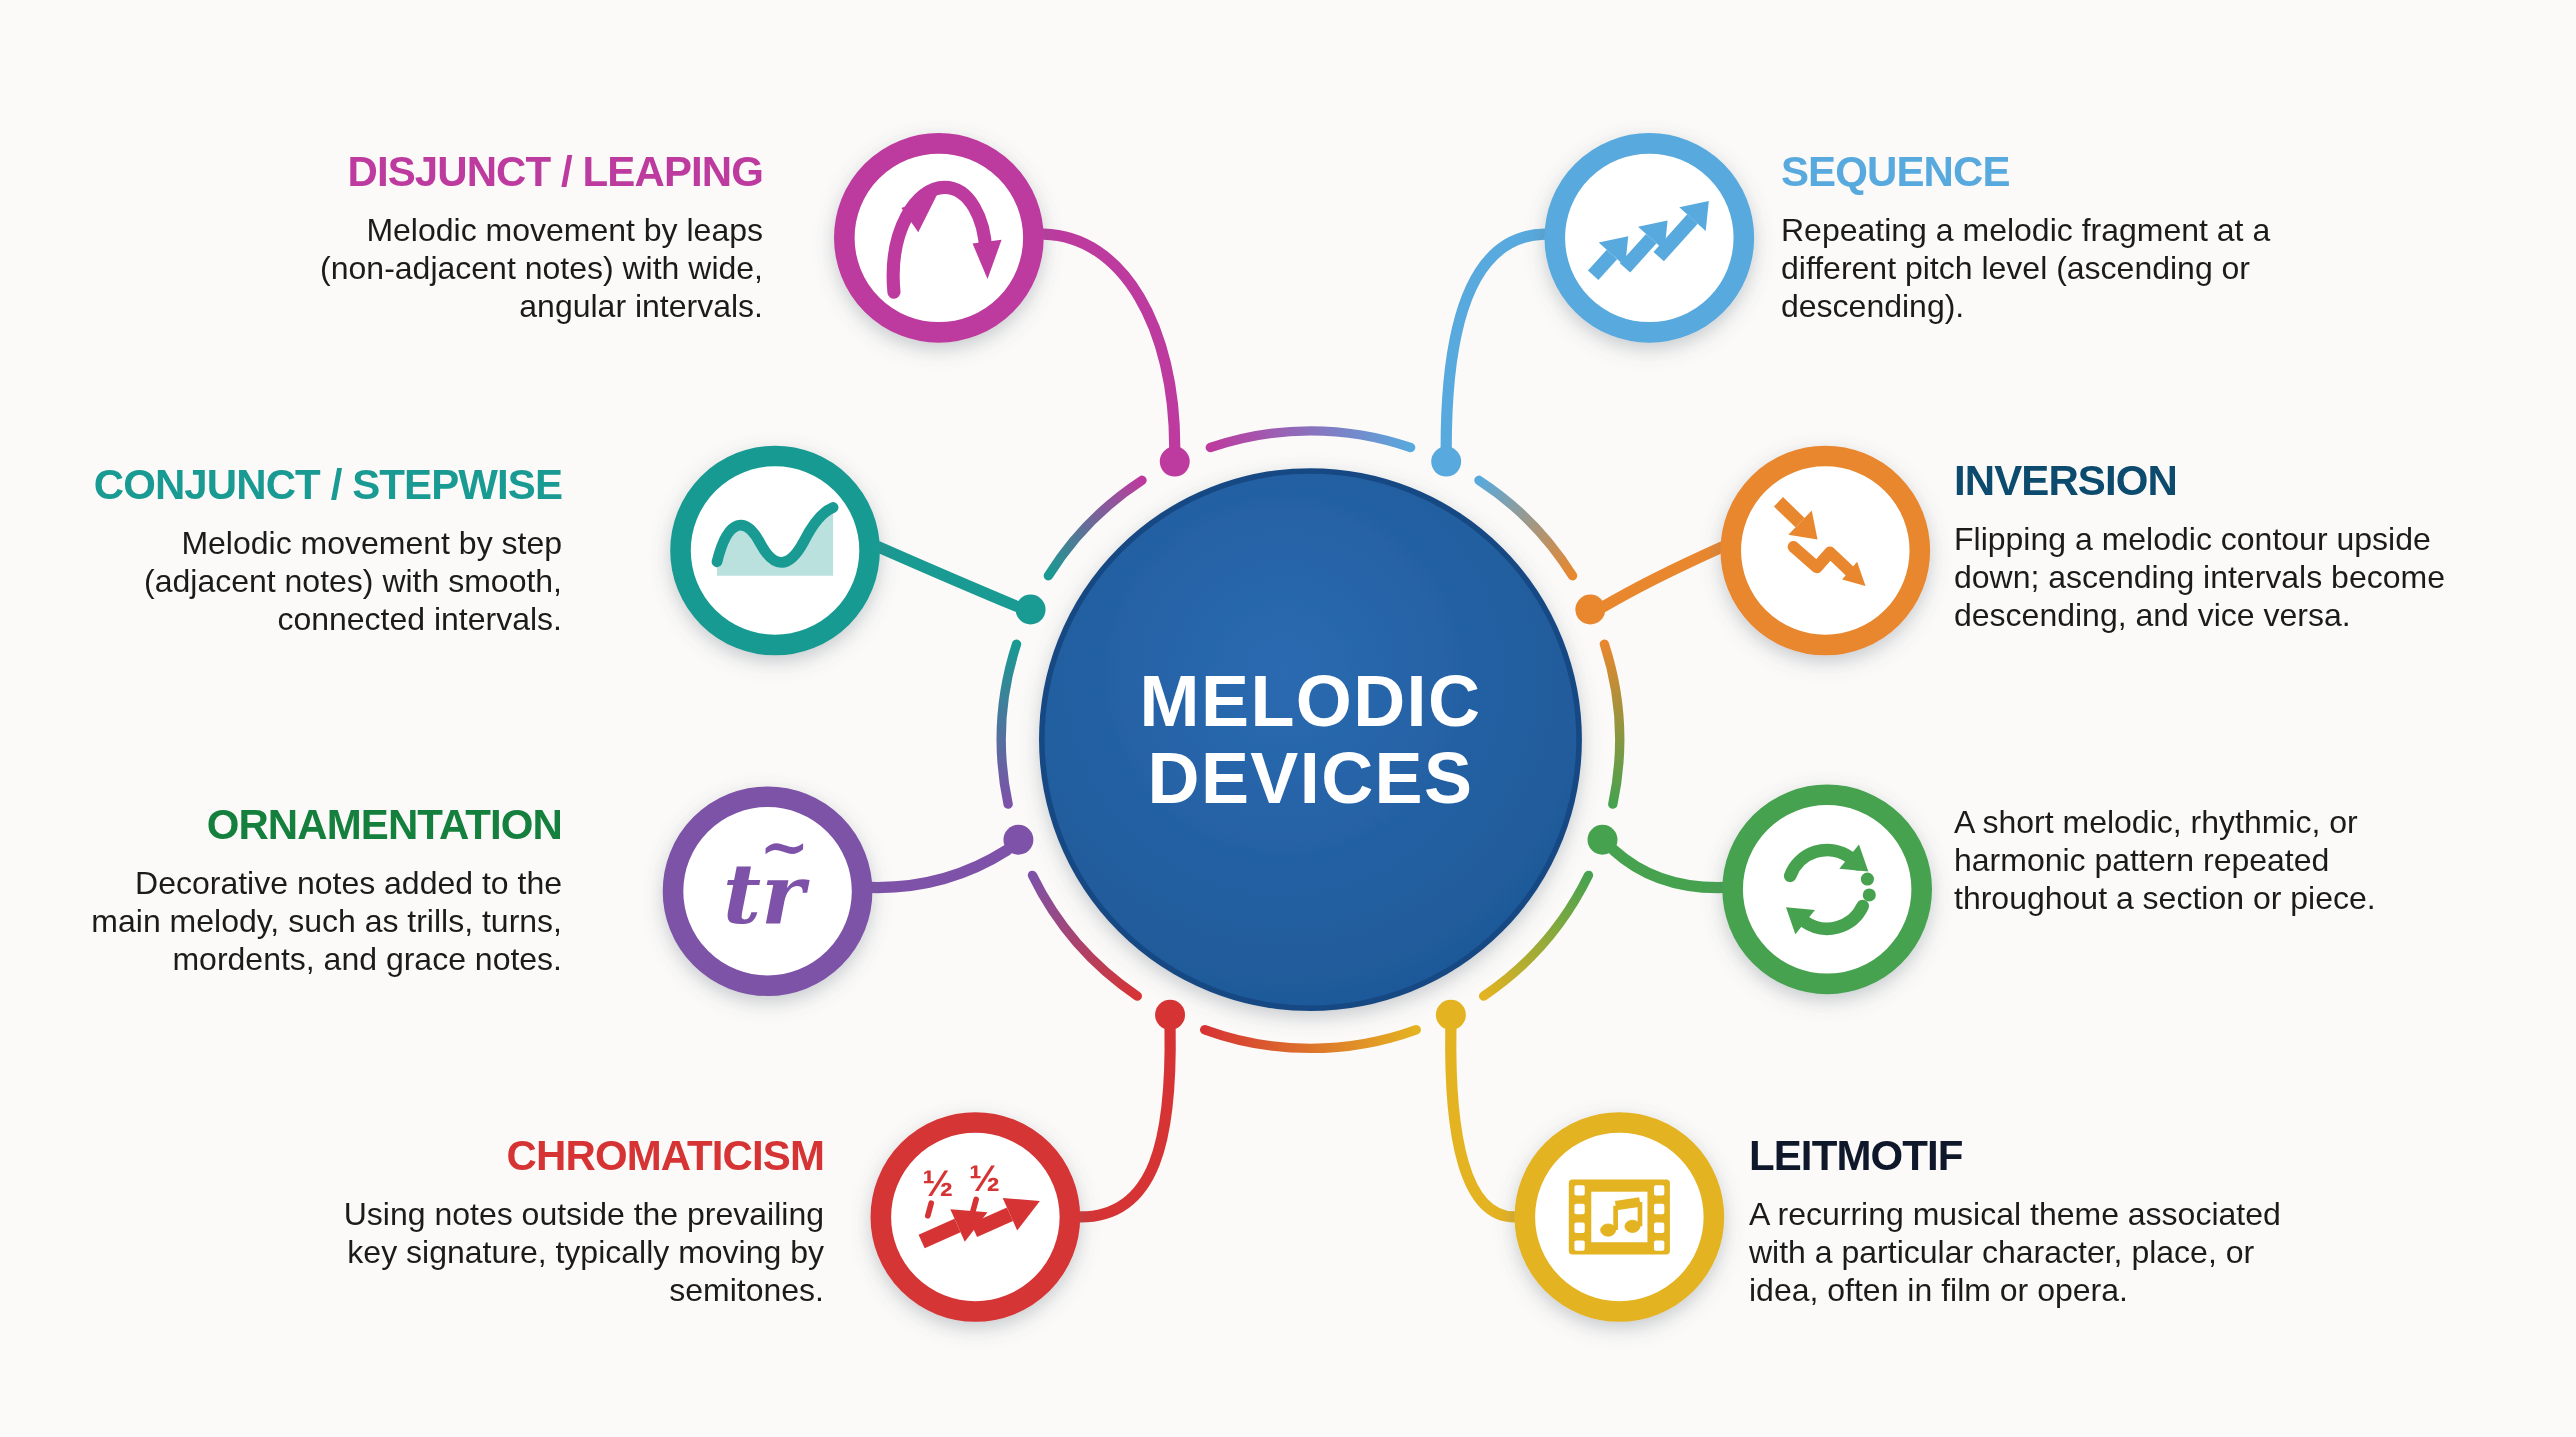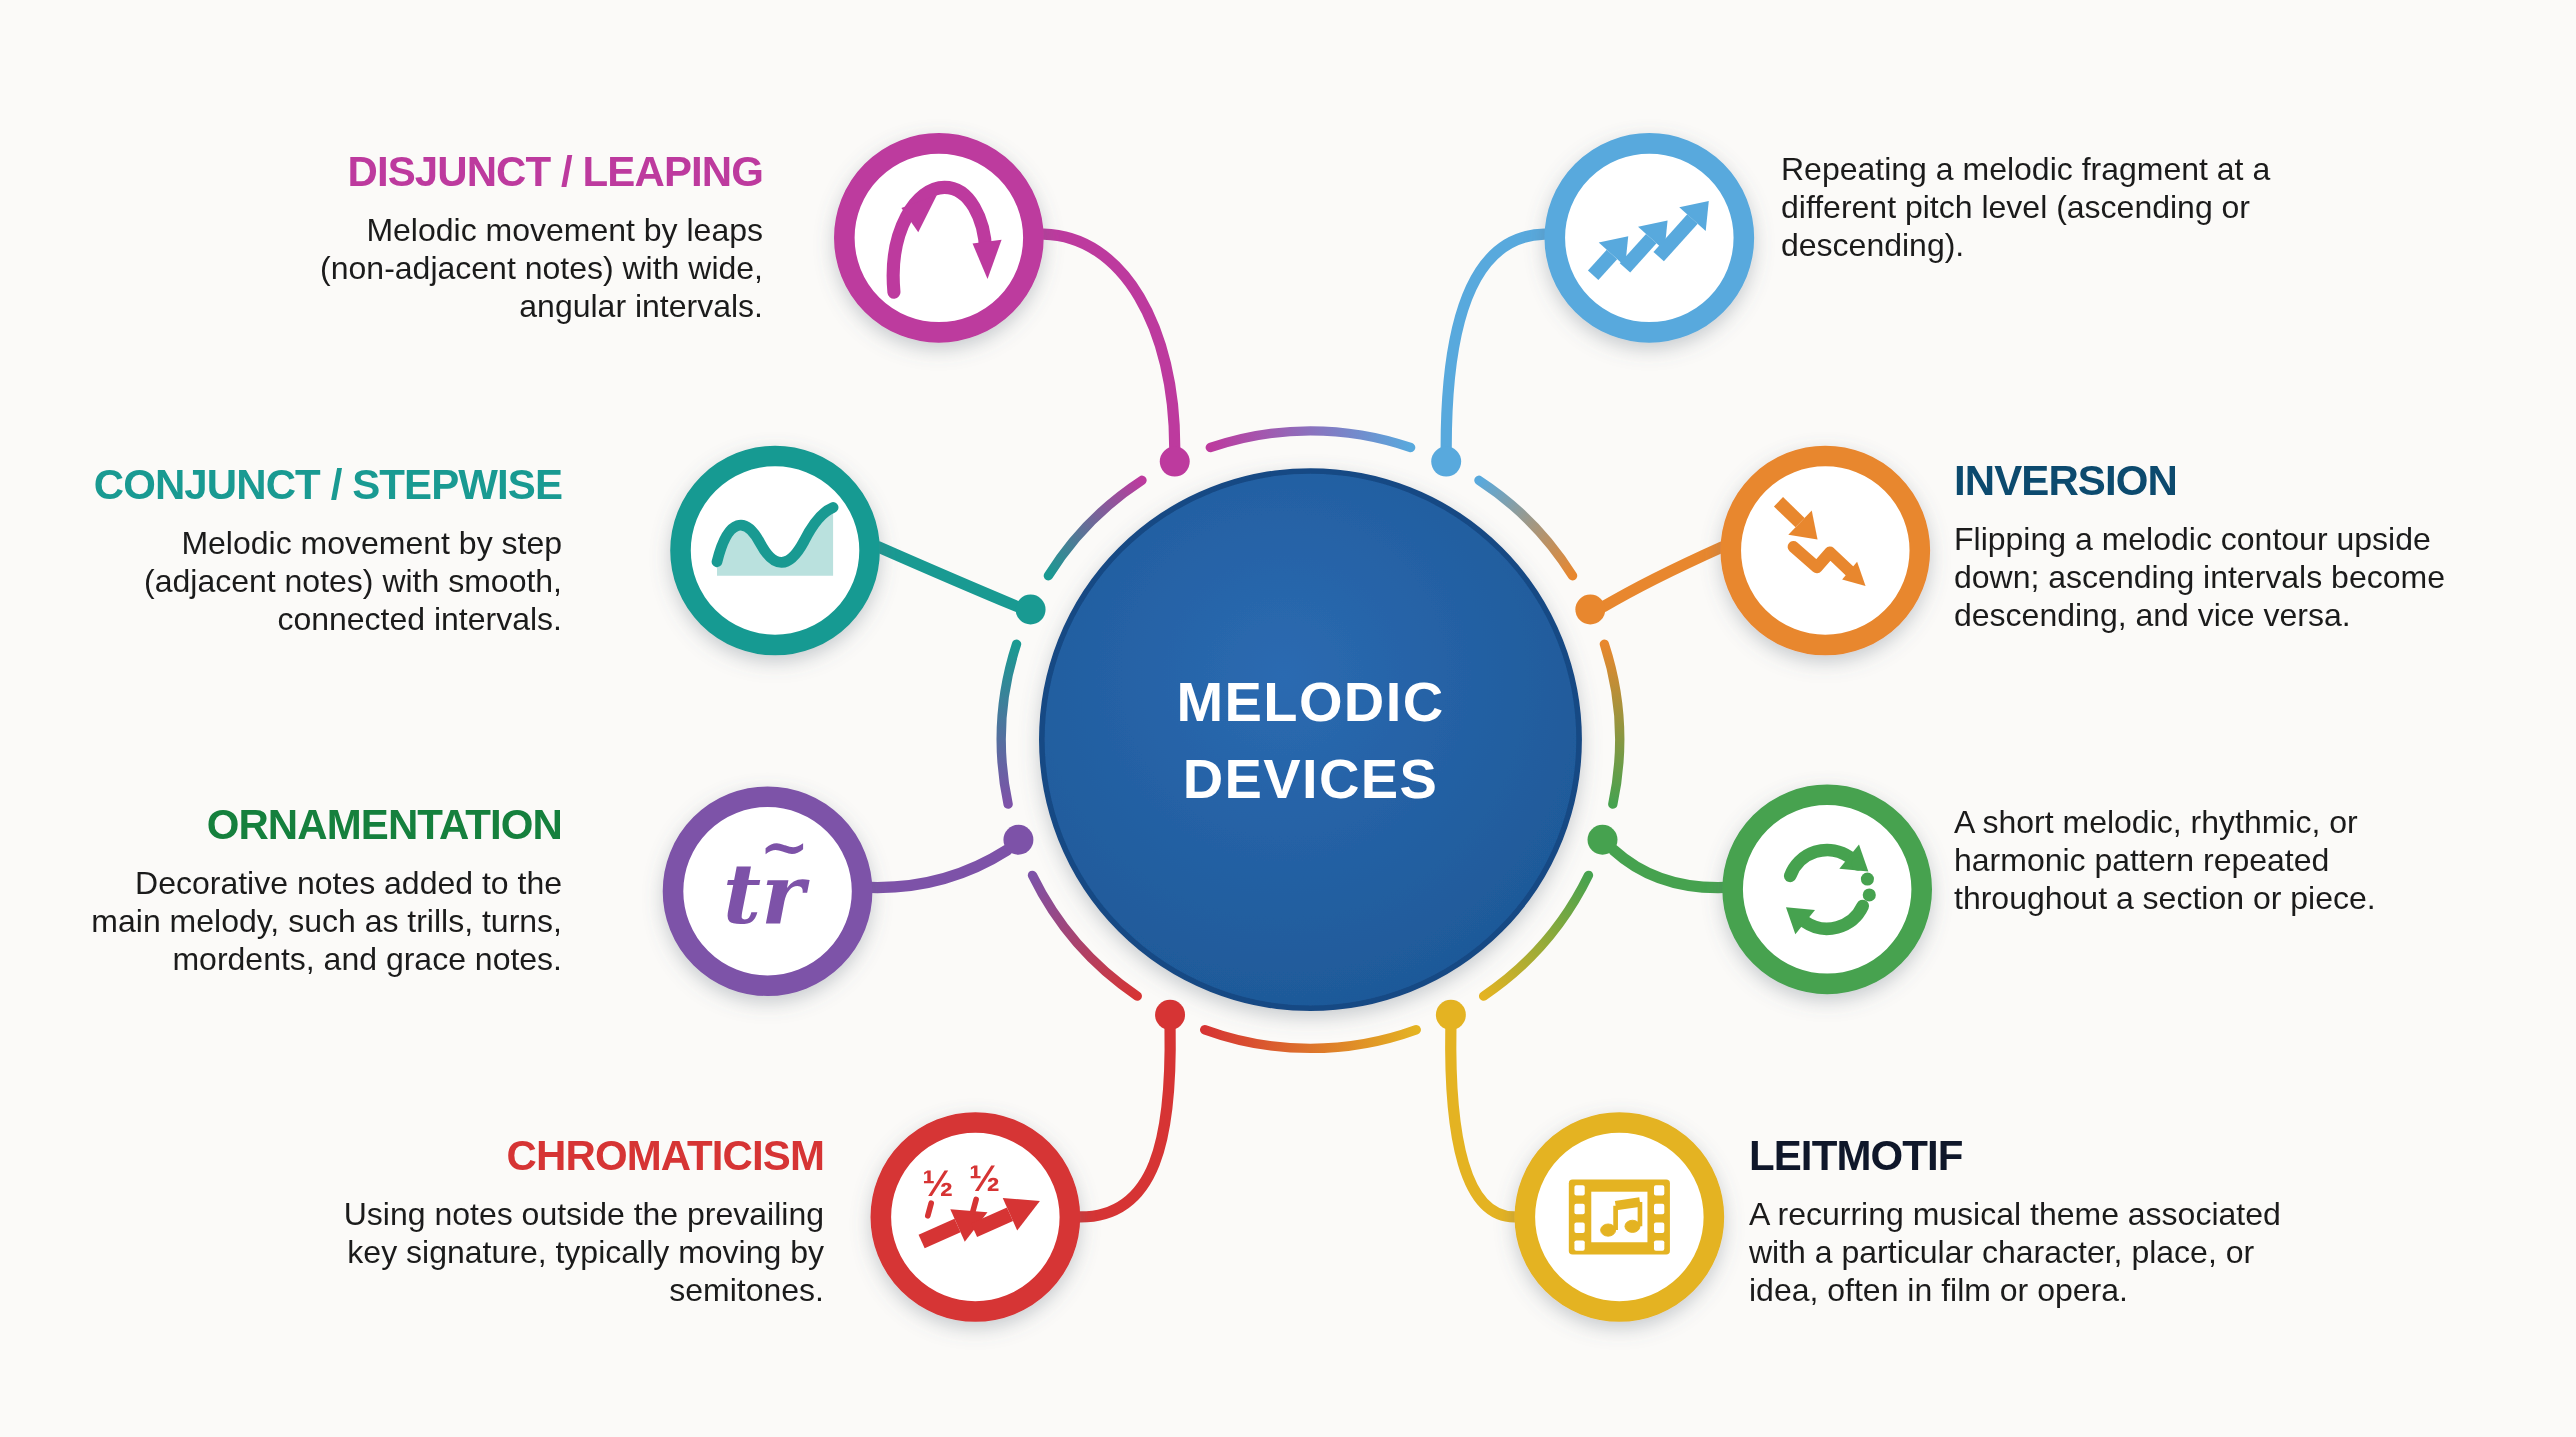--- a/index.html
+++ b/index.html
@@ -5,21 +5,21 @@
   html,body{margin:0;padding:0;background:#fbfaf8;}
   .canvas{position:relative;width:2576px;height:1438px;background:#fbfaf8;overflow:hidden;
           font-family:"Liberation Sans",sans-serif;}
   .layer{position:absolute;left:0;top:0;}
   .node{position:absolute;}
   .node h2{font-size:42px;font-weight:bold;letter-spacing:-0.9px;margin:0 0 17px 0;line-height:1.05;}
   .node p{font-size:32px;line-height:38px;color:#1b1b1b;margin:0;white-space:pre-line;font-weight:500;}
   .left{text-align:right;}
   .right{text-align:left;}
   .center-title{position:absolute;left:983px;top:663px;width:655px;text-align:center;color:#ffffff;
-                font-weight:bold;font-size:56px;line-height:77px;letter-spacing:1.4px;}
+                font-weight:bold;font-size:72px;line-height:77px;letter-spacing:1.4px;}
 </style>
 </head>
 <body>
 
 <div class="canvas">
 
   <svg class="layer" width="2576" height="1438" viewBox="0 0 2752 1536">
     <defs>
       <filter id="sh" x="-40%" y="-40%" width="180%" height="180%">
         <feDropShadow dx="0" dy="7" stdDeviation="10" flood-color="#5a6b7a" flood-opacity="0.33"></feDropShadow>
@@ -222,20 +222,21 @@
   </div>
 
   <div class="node left" style="top:1134px;right:1752px;width:543px">
     <h2 style="color:#d63434">CHROMATICISM</h2>
     <p>Using notes outside the prevailing
 key signature, typically moving by
 semitones.</p>
   </div>
 
   <div class="node right" style="top:150px;left:1781px;width:599px">
+    <h2 style="color:#58a9dd">SEQUENCE</h2>
     <p>Repeating a melodic fragment at a
 different pitch level (ascending or
 descending).</p>
   </div>
 
   <div class="node right" style="top:459px;left:1954px;width:599px">
     <h2 style="color:#0c4a6e">INVERSION</h2>
     <p>Flipping a melodic contour upside
 down; ascending intervals become
 descending, and vice versa.</p>

